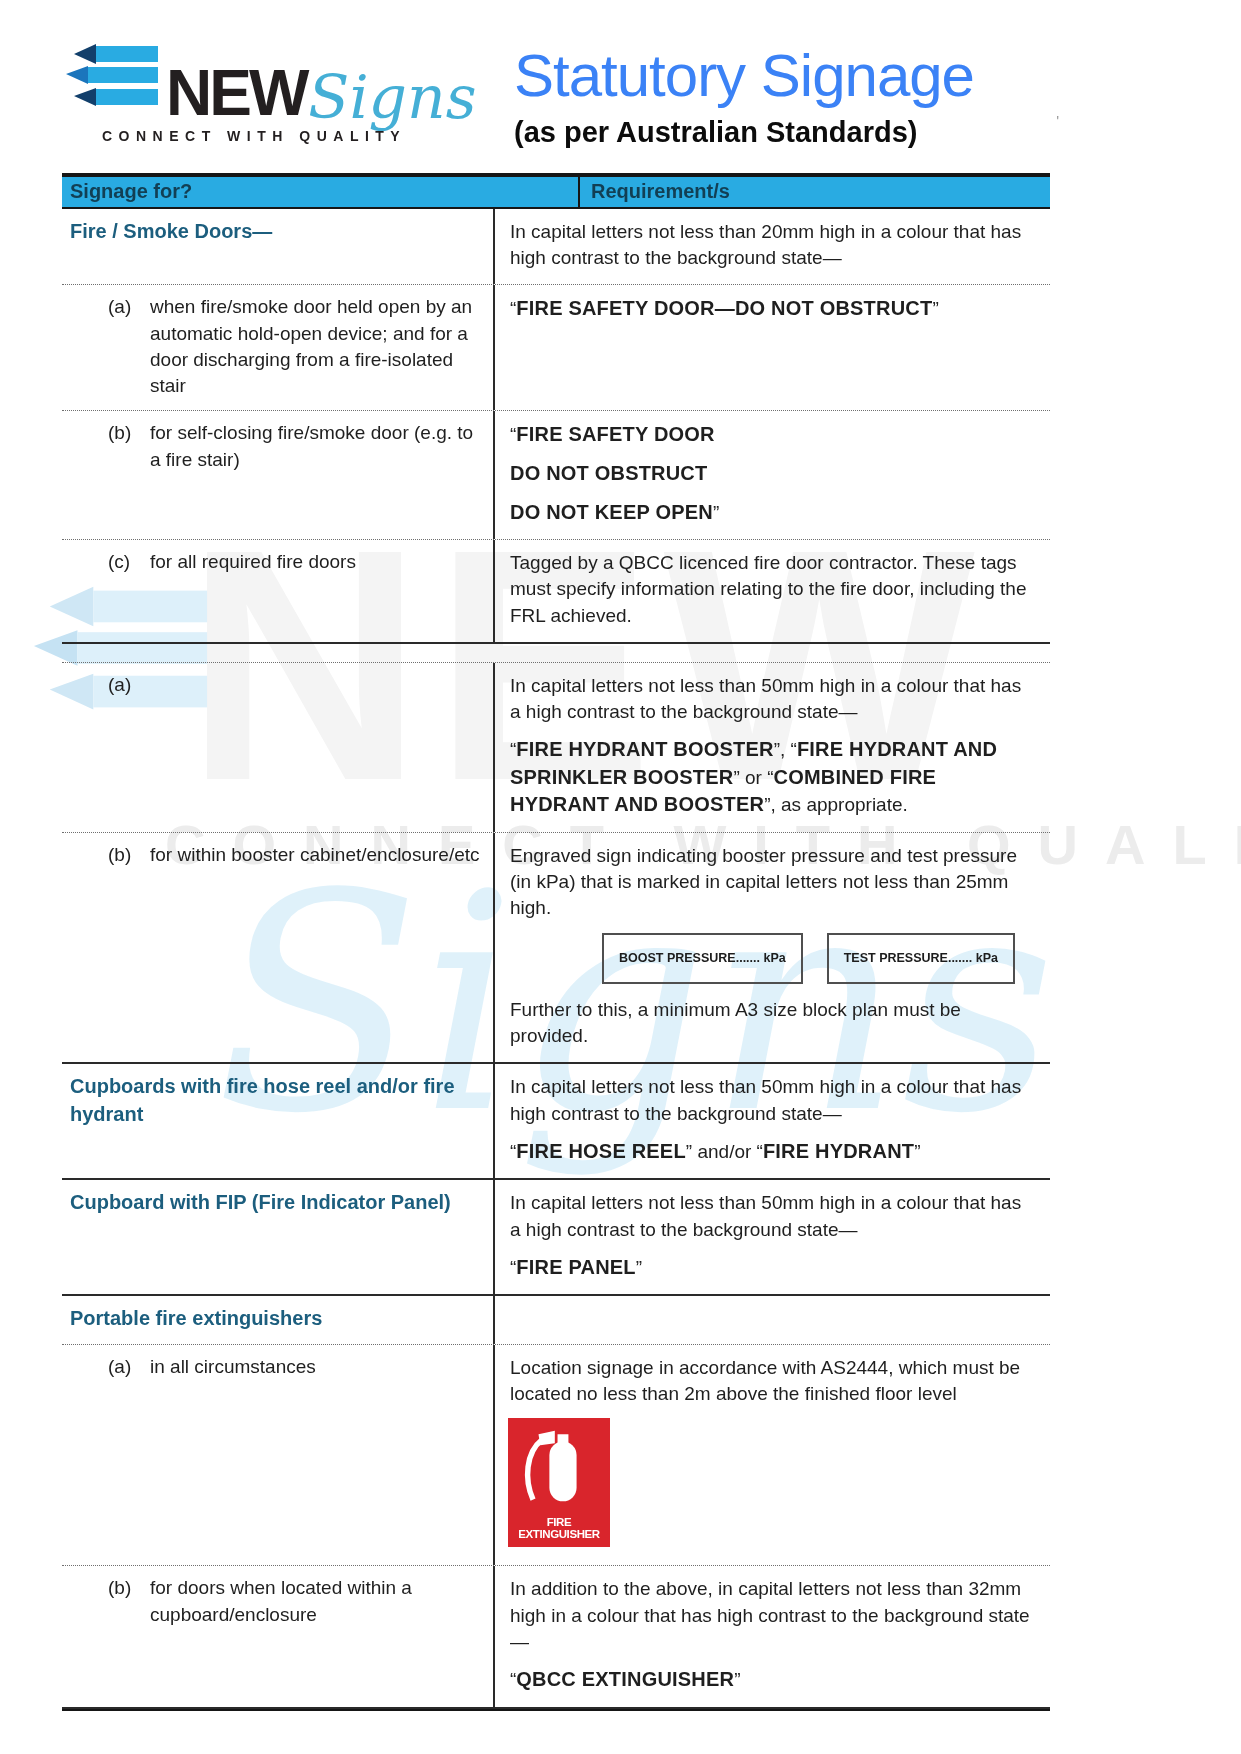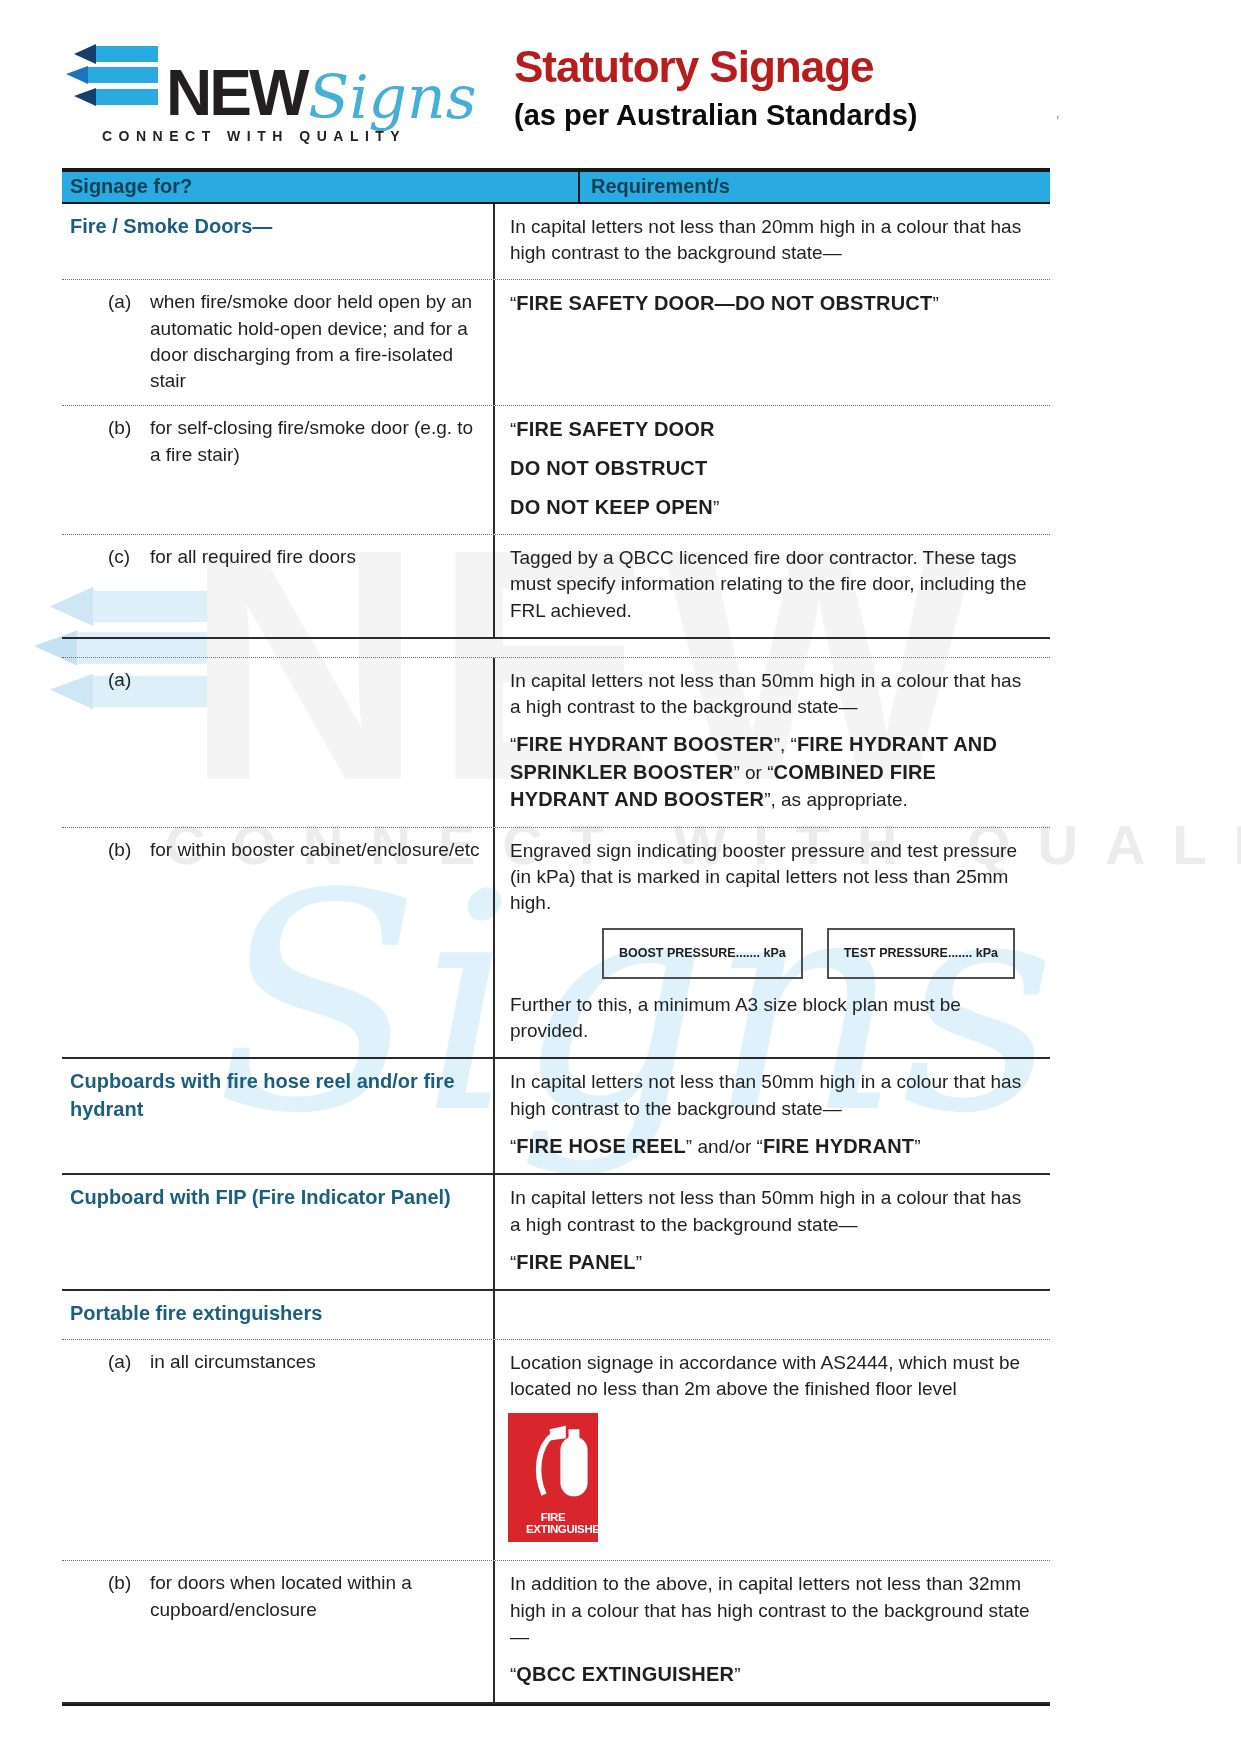--- a/index.html
+++ b/index.html
@@ -16,21 +16,21 @@
   #wm-script{left:215px;top:855px;font-size:300px;font-style:italic;font-family:"DejaVu Serif",serif;color:#d5edf9;opacity:.75;line-height:1}
   
   .page-header{position:relative;z-index:2;display:flex;align-items:flex-start;padding:40px 0 0 62px}
   .logo-block{width:400px}
   .logo-row{display:flex;align-items:flex-end}
   .logo-icon{margin-right:8px;margin-bottom:4px}
   .logo-text-big{font-size:64px;font-weight:900;letter-spacing:-3px;line-height:.85;color:var(--logo-black)}
   .logo-script{font-family:"DejaVu Serif",serif;font-style:italic;font-size:60px;line-height:.75;color:var(--logo-blue);margin-left:2px}
   .logo-tagline{font-size:14px;font-weight:700;letter-spacing:6.5px;color:var(--logo-black);margin:8px 0 0 40px}
   .title-block{margin-left:52px;padding-top:4px}
-  .doc-title{font-size:44px;font-weight:700;letter-spacing:-1px;color:#b91c1c;line-height:1.05}
+  .doc-title{font-size:60px;font-weight:400;letter-spacing:-1px;color:#3b82f6;line-height:1.05}
   .doc-subtitle{font-size:29px;font-weight:700;color:#0c0c0c;margin-top:9px}
   .stray-mark{position:absolute;right:182px;top:112px;font-size:15px;color:#9a9a9a}
   
   .sig-table{position:relative;z-index:1;margin:24px 0 0 62px;width:988px;
     border-top:4px solid #161616;border-bottom:2px solid #161616}
   .t-head{display:flex;background:var(--header-bg);border-bottom:2px solid #161616}
   .hcell{font-size:20px;font-weight:700;color:var(--header-text);padding:3px 8px 4px}
   .hcell.hleft{width:518px;border-right:2px solid #161616}
   .hcell.hright{flex:1;padding-left:11px}
   .t-row{display:flex}
@@ -40,21 +40,21 @@
   .cell.cleft{width:433px;flex:0 0 433px;border-right:2px solid #2a2a2a;padding:9px 12px 11px 8px}
   .cell.cleft.section{color:var(--section-text);font-weight:700;font-size:20px}
   .cell.cleft.sub{display:flex;padding-left:46px}
   .marker{flex:0 0 42px}
   .cell.cright{flex:1;padding:8px 16px 10px 11px}
   .para{margin:2px 4px 11px}
   .para:last-child{margin-bottom:3px}
   .para b{font-size:20px;letter-spacing:.2px}
   .boxes{display:flex;gap:24px;margin:8px 0 13px 96px}
   .pbox{border:2px solid #4f4f4f;padding:15px 15px;font-size:12.5px;font-weight:700;color:#1d1d1d;white-space:nowrap}
-  .ext-sign{width:90px;background:var(--sign-red);padding:9px 18px 7px;margin:10px 0 8px 2px}
+  .ext-sign{width:102px;background:var(--sign-red);padding:9px 7px 7px;margin:10px 0 8px 2px}
   .ext-label{color:#fff;font-weight:700;font-size:11.5px;line-height:1.08;text-align:center;margin-top:3px;letter-spacing:-.4px}
 </style>
 </head>
 <body>
 
 <div class="wm" id="wm-icon">
   <svg width="190" height="160" viewBox="0 0 96 72">
     <polygon points="12,14 34,4 34,24" fill="#cfe7f5"></polygon>
     <rect x="34" y="6" width="62" height="16" fill="#ddf0fa"></rect>
     <polygon points="4,34 26,26 26,44" fill="#c5e2f3"></polygon>

